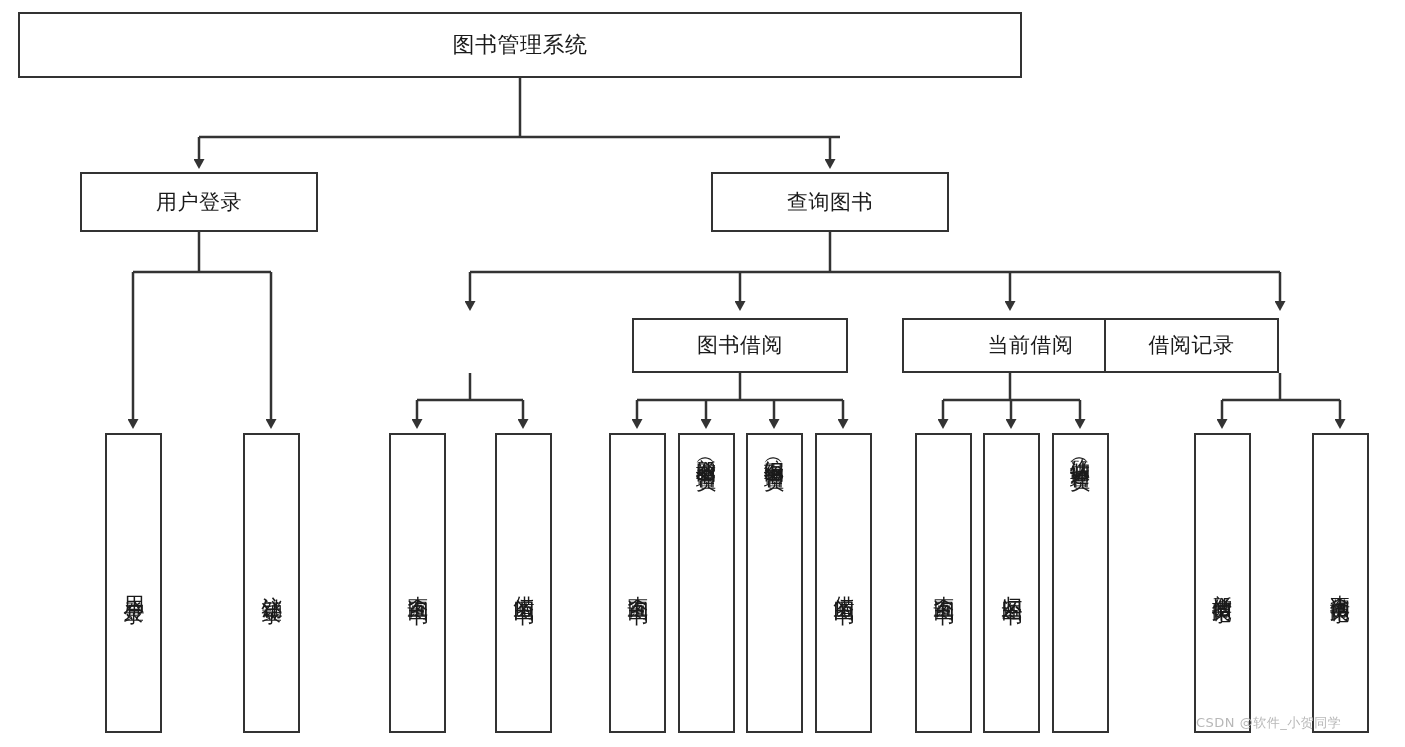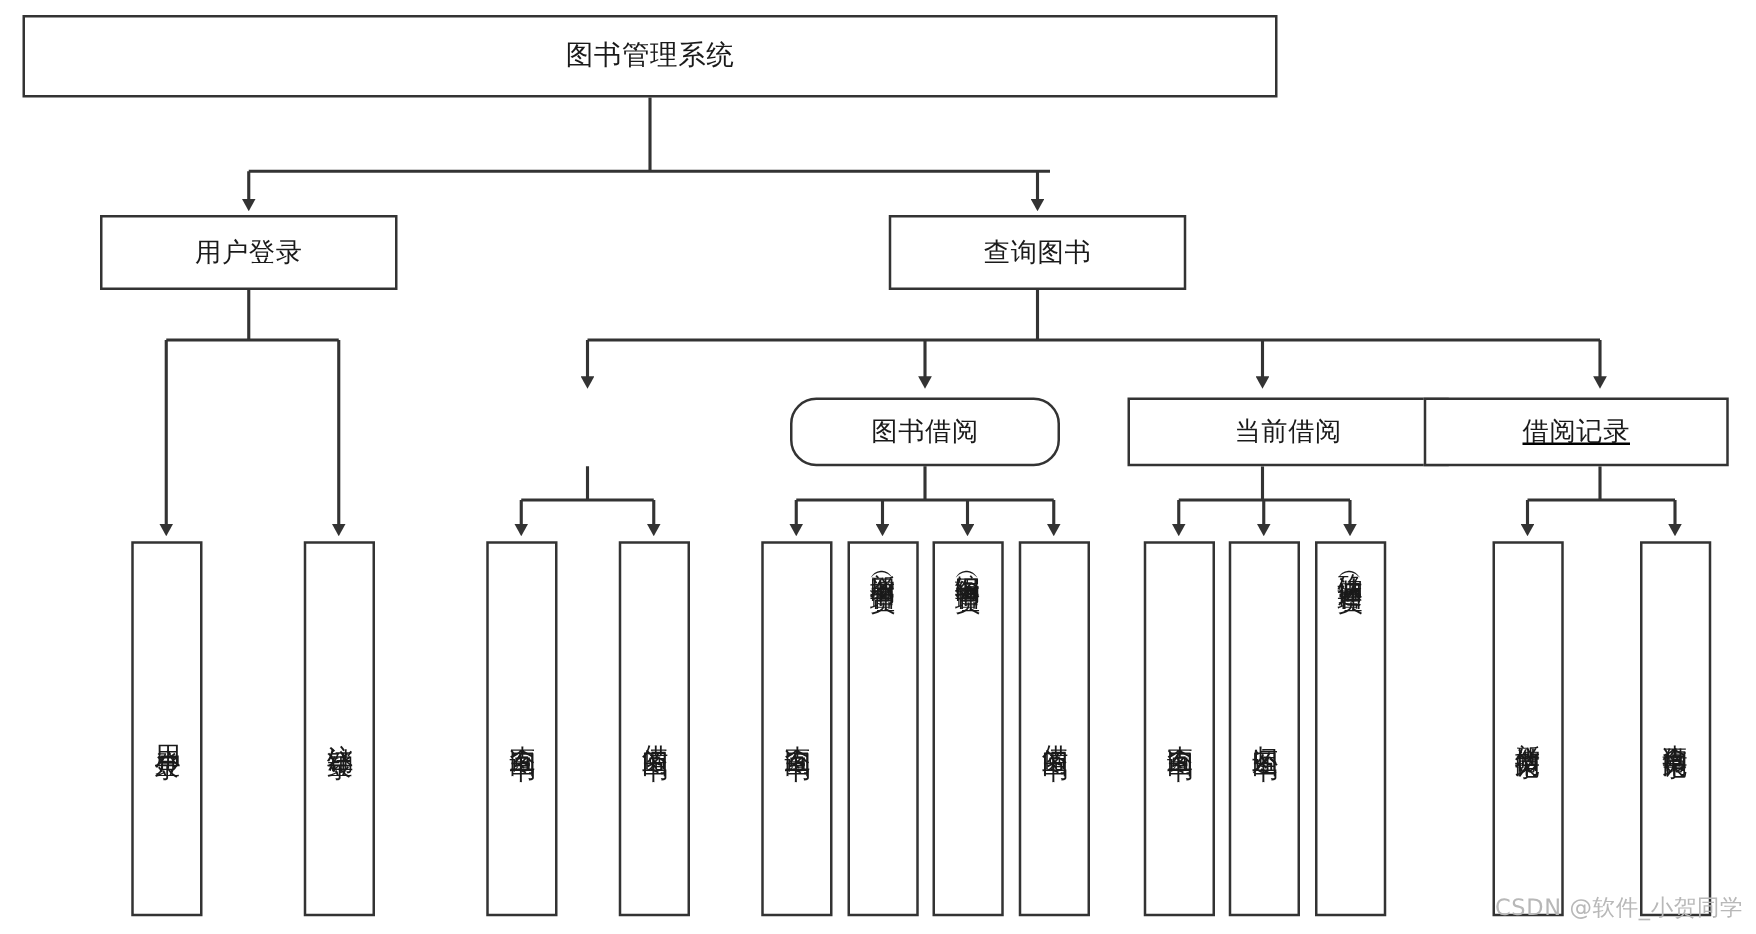--- a/index.html
+++ b/index.html
@@ -63,21 +63,21 @@
     font-size: 20px;
     letter-spacing: 2px;
   }
   .node.vert.top-align {
     align-items: flex-start;
     padding-top: 8px;
   }
   .watermark {
     position: absolute;
     color: #b8b8b8;
-    font-size: 18px;
+    font-size: 13px;
     letter-spacing: 0.5px;
     white-space: nowrap;
     font-family: "DejaVu Sans", "Liberation Sans", sans-serif;
   }
 </style>
 </head>
 <body>
 
 <div id="canvas">
 
@@ -133,27 +133,27 @@
     <span class="label">图书管理系统</span>
   </div>
 
   <div class="node horiz" style="left:80px; top:172px; width:238px; height:60px;">
     <span class="label">用户登录</span>
   </div>
   <div class="node horiz" style="left:711px; top:172px; width:238px; height:60px;">
     <span class="label">查询图书</span>
   </div>
 
-  <div class="node horiz" style="left:632px; top:318px; width:216px; height:55px;border-radius:21px;">
+  <div class="node horiz" style="left:632px; top:318px; width:216px; height:55px;">
     <span class="label">图书借阅</span>
   </div>
   <div class="node horiz" style="left:902px; top:318px; width:257px; height:55px;">
     <span class="label">当前借阅</span>
   </div>
-  <div class="node horiz" style="left:1139px; top:318px; width:244px; height:55px;text-decoration:underline;">
+  <div class="node horiz" style="left:1104px; top:318px; width:175px; height:55px;">
     <span class="label">借阅记录</span>
   </div>
 
   <div class="node vert" style="left:105px; top:433px; width:57px; height:300px;">
     <span class="label">用户登录</span>
   </div>
   <div class="node vert" style="left:243px; top:433px; width:57px; height:300px;">
     <span class="label">注销登录</span>
   </div>
 

